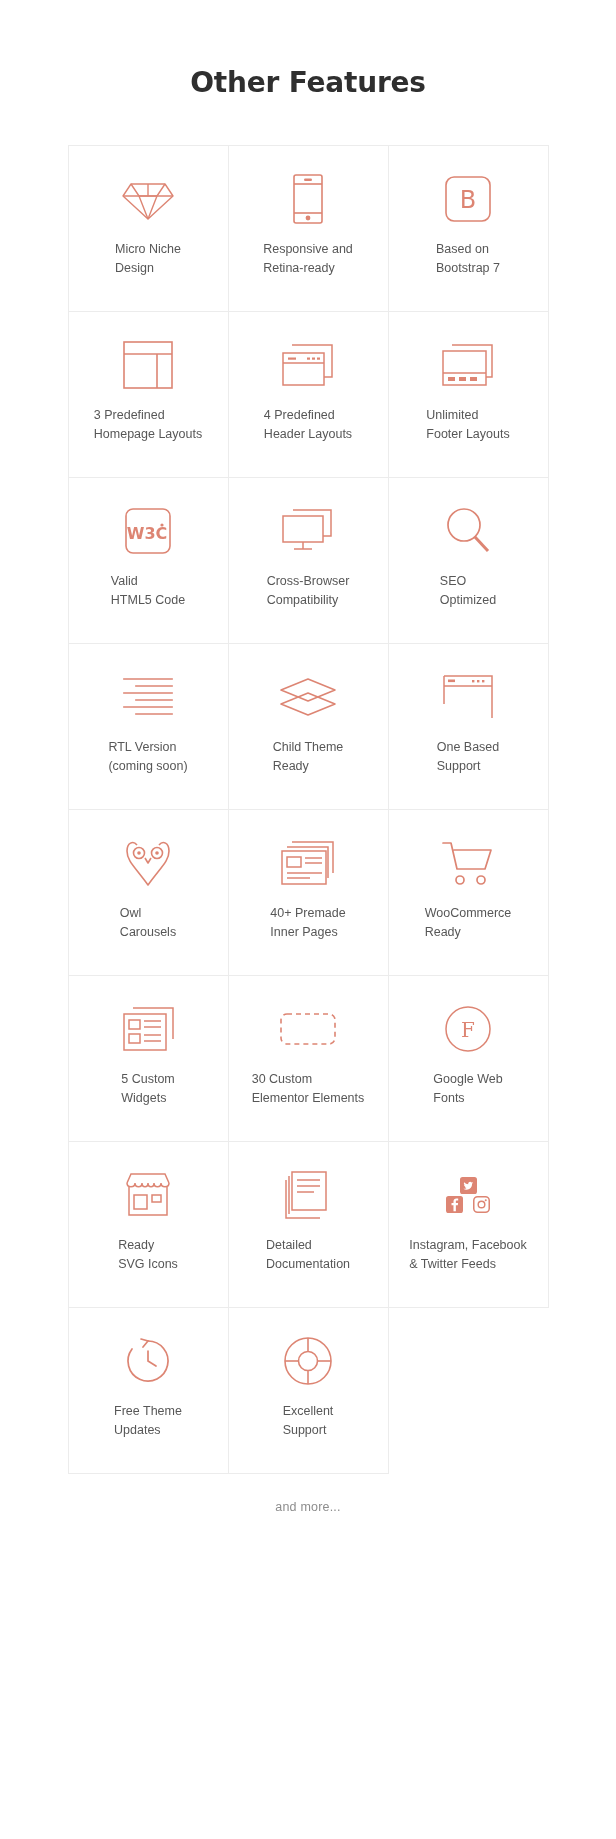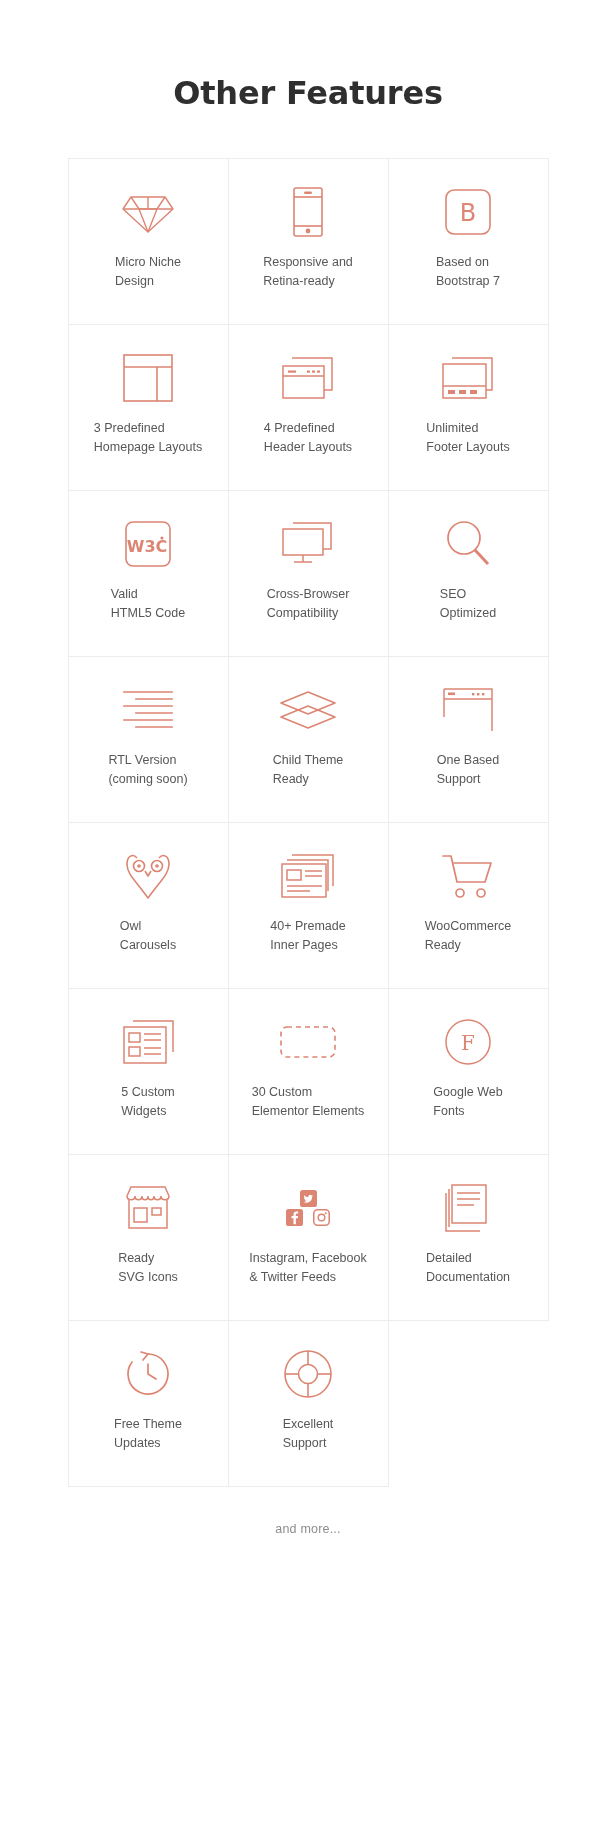--- a/index.html
+++ b/index.html
@@ -15,25 +15,25 @@
   }
   .page {
     width: 616px;
     min-height: 1839px;
     background: #ffffff;
     box-sizing: border-box;
     padding-top: 62px;
   }
   .section-title {
     text-align: center;
-    font-size: 32px;
+    font-size: 28px;
     font-weight: bold;
     color: #2f2f2f;
     letter-spacing: -0.2px;
-    margin: 12px 0 46px 0;
+    margin: 4px 0 46px 0;
     font-family: "DejaVu Sans", "Liberation Sans", sans-serif;
   }
   .features-grid {
     width: 480px;
     margin: 0 auto;
     border-top: 1px solid #ececec;
     border-left: 1px solid #ececec;
     display: grid;
     grid-template-columns: repeat(3, 1fr);
     background: #fff;
@@ -62,21 +62,21 @@
   .feature-label {
     font-size: 12.5px;
     line-height: 1.55;
     color: #575757;
     text-align: left;
     white-space: pre-line;
     font-family: "Liberation Sans", "DejaVu Sans", sans-serif;
   }
   .and-more {
     width: 480px;
-    margin: 35px auto 0 auto;
+    margin: 26px auto 0 auto;
     text-align: center;
     font-size: 12.5px;
     color: #8d8d8d;
     letter-spacing: 0.2px;
   }
   .social-row {
     display: flex;
     flex-direction: column;
     align-items: center;
     gap: 2px;
@@ -351,20 +351,35 @@
         <svg width="50" height="48" viewBox="0 0 50 48" fill="none" stroke="#dd8573" stroke-width="1.5">
           <path d="M4 12 L8 3 H42 L46 12"></path>
           <path d="M4 12 C4 17, 12 17, 12 12 C12 17, 19 17, 19 12 C19 17, 25 17, 25 12 C25 17, 31 17, 31 12 C31 17, 38 17, 38 12 C38 17, 46 17, 46 12"></path>
           <path d="M6 16 V44 H44 V16"></path>
           <rect x="11" y="24" width="13" height="14"></rect>
           <rect x="29" y="24" width="9" height="7"></rect>
         </svg>
       </div>
       <div class="feature-label">Ready
 SVG Icons</div>
+    </div>
+
+    <div class="feature-cell">
+      <div class="feature-icon">
+        <svg width="48" height="50" viewBox="0 0 48 50" fill="none" stroke="#dd8573" stroke-width="1.5">
+          <path d="M8 2 H42 V40 H8 Z"></path>
+          <path d="M5 6 V44"></path>
+          <path d="M2 10 V48 H36"></path>
+          <path d="M13 10 H36"></path>
+          <path d="M13 16 H36"></path>
+          <path d="M13 22 H30"></path>
+        </svg>
+      </div>
+      <div class="feature-label">Detailed
+Documentation</div>
     </div>
 
     <div class="feature-cell">
       <div class="feature-icon">
         <div class="social-row">
           <div class="social-top">
             <svg width="17" height="17" viewBox="0 0 20 20">
               <rect width="20" height="20" rx="3" fill="#dd8573"></rect>
               <path d="M15.5 6.6c-.4.2-.9.3-1.3.4.5-.3.8-.7 1-1.2-.5.3-1 .5-1.5.6a2.3 2.3 0 0 0-4 2.1 6.6 6.6 0 0 1-4.8-2.4 2.3 2.3 0 0 0 .7 3.1c-.4 0-.7-.1-1-.3a2.3 2.3 0 0 0 1.8 2.3c-.3.1-.7.1-1 0a2.3 2.3 0 0 0 2.2 1.6A4.7 4.7 0 0 1 4 13.8a6.6 6.6 0 0 0 10.2-5.9c.5-.3.9-.8 1.3-1.3z" fill="#ffffff"></path>
             </svg>
@@ -385,35 +400,20 @@
             </span>
           </div>
         </div>
       </div>
       <div class="feature-label">Instagram, Facebook
 &amp; Twitter Feeds</div>
     </div>
 
     <div class="feature-cell">
       <div class="feature-icon">
-        <svg width="48" height="50" viewBox="0 0 48 50" fill="none" stroke="#dd8573" stroke-width="1.5">
-          <path d="M8 2 H42 V40 H8 Z"></path>
-          <path d="M5 6 V44"></path>
-          <path d="M2 10 V48 H36"></path>
-          <path d="M13 10 H36"></path>
-          <path d="M13 16 H36"></path>
-          <path d="M13 22 H30"></path>
-        </svg>
-      </div>
-      <div class="feature-label">Detailed
-Documentation</div>
-    </div>
-
-    <div class="feature-cell">
-      <div class="feature-icon">
         <svg width="50" height="50" viewBox="0 0 50 50" fill="none" stroke="#dd8573" stroke-width="1.7" stroke-linecap="round">
           <path d="M9 13 A20 20 0 1 0 25 5"></path>
           <path d="M18 3 L25 5 L20 11"></path>
           <path d="M25 15 V25 L33 30"></path>
         </svg>
       </div>
       <div class="feature-label">Free Theme
 Updates</div>
     </div>
 

